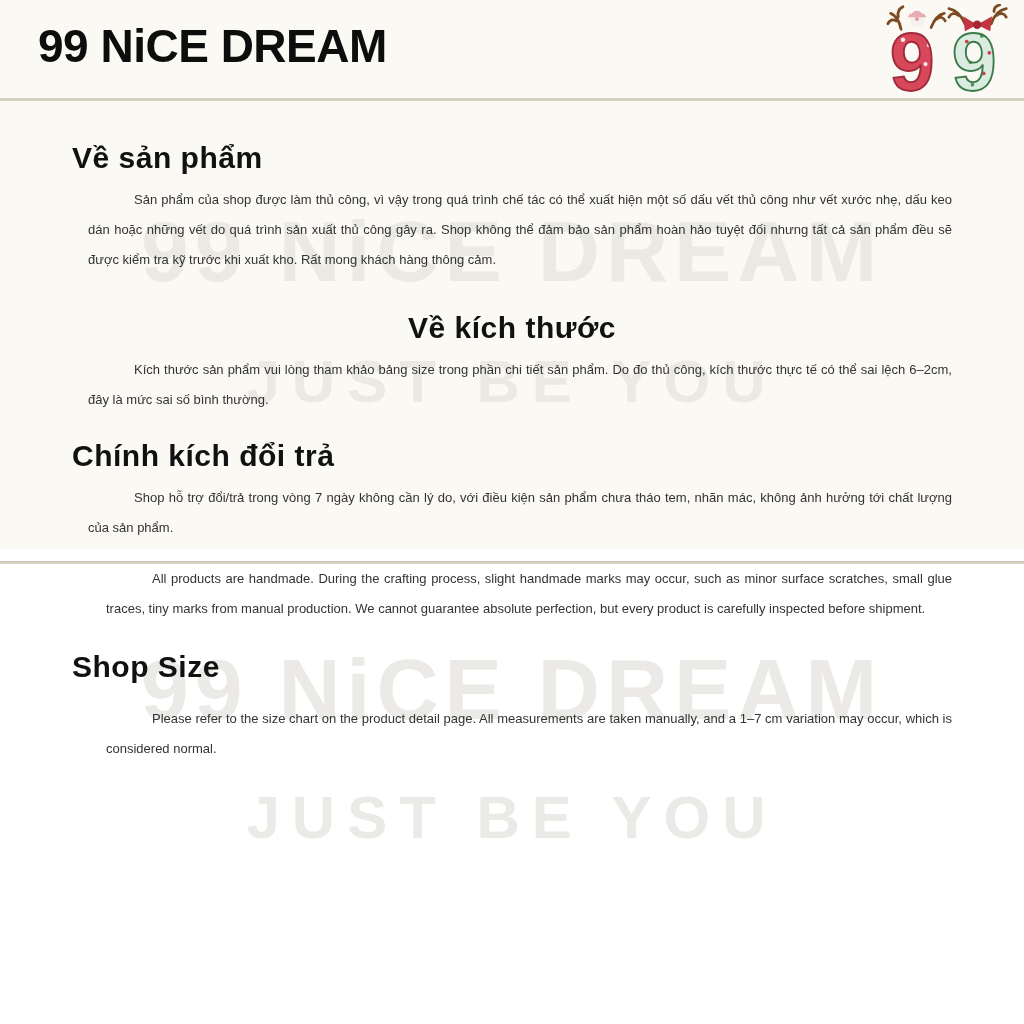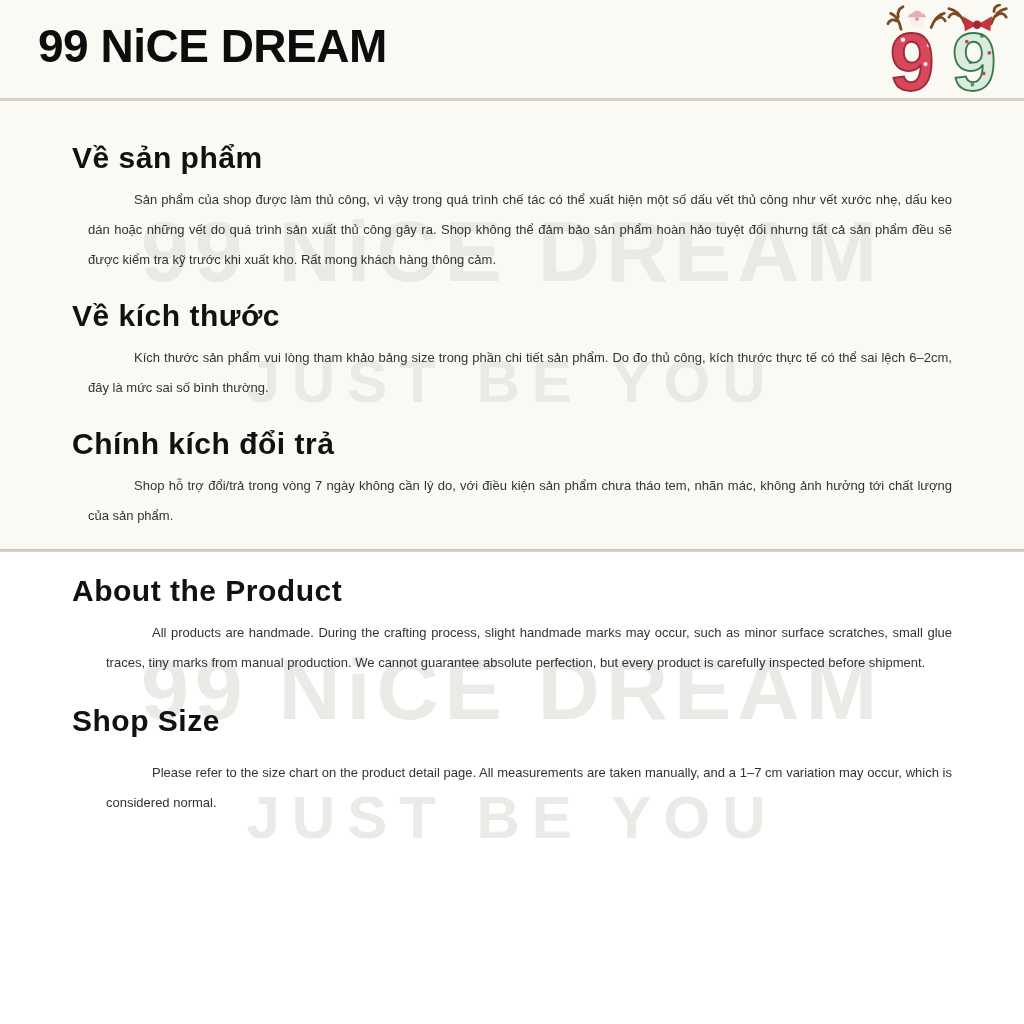--- a/index.html
+++ b/index.html
@@ -63,21 +63,21 @@
   }
   p.body {
     font-size: 13px;
     line-height: 30px;
     color: #333333;
     text-align: justify;
     text-indent: 46px;
   }
   
   .vi h2.h-1 { margin: 40px 0 10px; }
-  .vi h2.h-2 { margin: 24px 0 10px; }
+  .vi h2.h-2 { margin: 36px 0 10px; text-align: center; }
   .vi h2.h-3 { margin: 24px 0 10px; }
   .vi p.body { margin-left: 16px; }
   
   .en h2.h-1 { margin: 22px 0 10px; }
   .en h2.h-2 { margin: 26px 0 20px; }
   .en h2.h-3 { margin: 30px 0 12px; }
   .en p.body { margin-left: 34px; }
   .divider {
     height: 3px;
     background: linear-gradient(180deg, #C8C2B2, #DFDACD);
@@ -176,21 +176,20 @@
       <h2 class="h-2">Về kích thước</h2>
       <p class="body">Kích thước sản phẩm vui lòng tham khảo bảng size trong phần chi tiết sản phẩm. Do đo thủ công, kích thước thực tế có thể sai lệch 6–2cm, đây là mức sai số bình thường.</p>
 
       <h2 class="h-3">Chính kích đổi trả</h2>
       <p class="body">Shop hỗ trợ đổi/trả trong vòng 7 ngày không cần lý do, với điều kiện sản phẩm chưa tháo tem, nhãn mác, không ảnh hưởng tới chất lượng của sản phẩm.</p>
     </main>
 
     <div class="divider"></div>
 
     <main class="section-block en">
-      <h2 class="h-1">About the Product</h2>
       <p class="body">All products are handmade. During the crafting process, slight handmade marks may occur, such as minor surface scratches, small glue traces, tiny marks from manual production. We cannot guarantee absolute perfection, but every product is carefully inspected before shipment.</p>
 
       <h2 class="h-2">Shop Size</h2>
       <p class="body">Please refer to the size chart on the product detail page. All measurements are taken manually, and a 1–7 cm variation may occur, which is considered normal.</p>
 
     </main>
 
   </div>
 </div>
 

